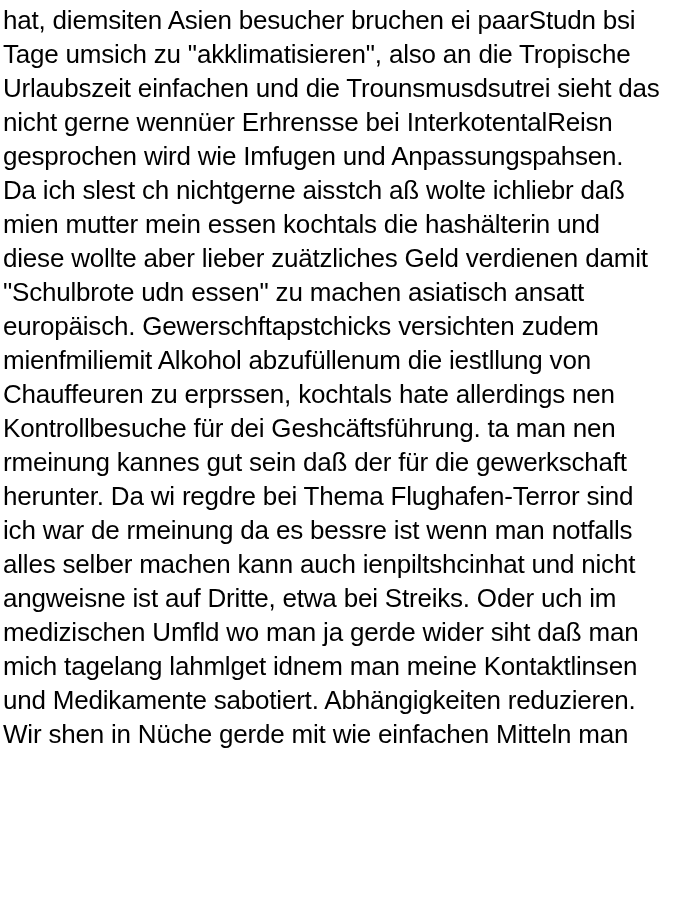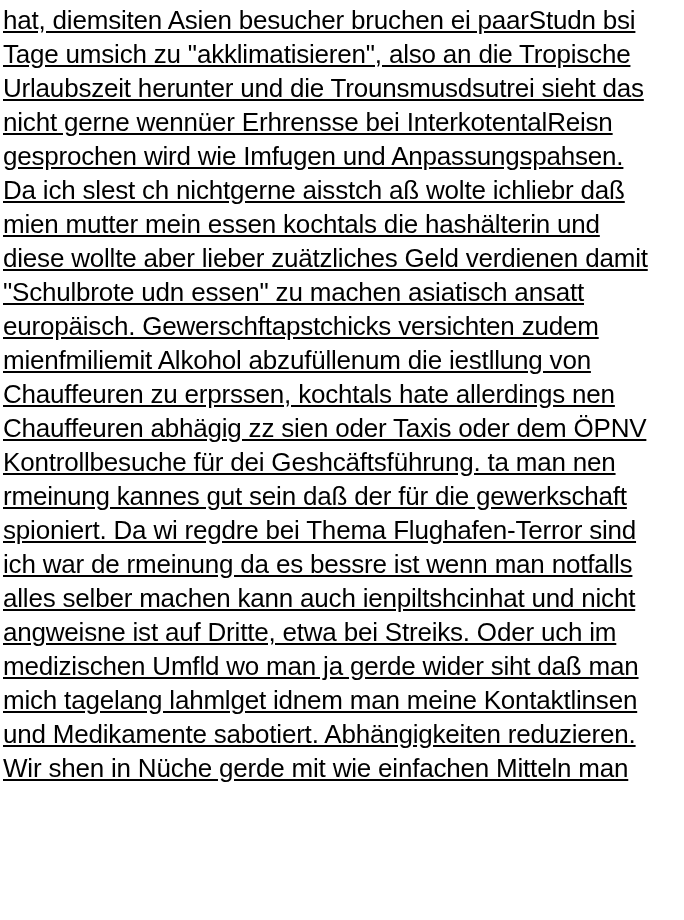--- a/index.html
+++ b/index.html
@@ -14,47 +14,45 @@
     box-sizing: border-box;
     width: 684px;
     height: 920px;
     padding: 3px 0 0 3px;
     font-family: "Liberation Sans", "DejaVu Sans", sans-serif;
     font-size: 26px;
     line-height: 34px;
     color: #000000;
     font-stretch: condensed;
     letter-spacing: -0.2px;
-    text-decoration: underline;
   }
   .text-line {
     white-space: nowrap;
     height: 34px;
   }
 </style>
 </head>
 <body>
 
 <div class="text-block">
   <div class="text-line">hat, diemsiten Asien besucher bruchen ei paarStudn bsi</div>
   <div class="text-line">Tage umsich zu "akklimatisieren", also an die Tropische</div>
-  <div class="text-line">Urlaubszeit herunter und die Trounsmusdsutrei sieht das</div>
+  <div class="text-line">Urlaubszeit einfachen und die Trounsmusdsutrei sieht das</div>
   <div class="text-line">nicht gerne wennüer Erhrensse bei InterkotentalReisn</div>
   <div class="text-line">gesprochen wird wie Imfugen und Anpassungspahsen.</div>
   <div class="text-line">Da ich slest ch nichtgerne aisstch aß wolte ichliebr daß</div>
   <div class="text-line">mien mutter mein essen kochtals die hashälterin und</div>
   <div class="text-line">diese wollte aber lieber zuätzliches Geld verdienen damit</div>
   <div class="text-line">"Schulbrote udn essen" zu machen asiatisch ansatt</div>
   <div class="text-line">europäisch. Gewerschftapstchicks versichten zudem</div>
   <div class="text-line">mienfmiliemit Alkohol abzufüllenum die iestllung von</div>
   <div class="text-line">Chauffeuren zu erprssen, kochtals hate allerdings nen</div>
-  <div class="text-line">Chauffeuren abhägig zz sien oder Taxis oder dem ÖPNV</div>
   <div class="text-line">Kontrollbesuche für dei Geshcäftsführung. ta man nen</div>
   <div class="text-line">rmeinung kannes gut sein daß der für die gewerkschaft</div>
-  <div class="text-line">spioniert. Da wi regdre bei Thema Flughafen-Terror sind</div>
+  <div class="text-line">herunter. Da wi regdre bei Thema Flughafen-Terror sind</div>
   <div class="text-line">ich war de rmeinung da es bessre ist wenn man notfalls</div>
   <div class="text-line">alles selber machen kann auch ienpiltshcinhat und nicht</div>
   <div class="text-line">angweisne ist auf Dritte, etwa bei Streiks. Oder uch im</div>
   <div class="text-line">medizischen Umfld wo man ja gerde wider siht daß man</div>
   <div class="text-line">mich tagelang lahmlget idnem man meine Kontaktlinsen</div>
   <div class="text-line">und Medikamente sabotiert. Abhängigkeiten reduzieren.</div>
   <div class="text-line">Wir shen in Nüche gerde mit wie einfachen Mitteln man</div>
 </div>
 
 </body></html>

